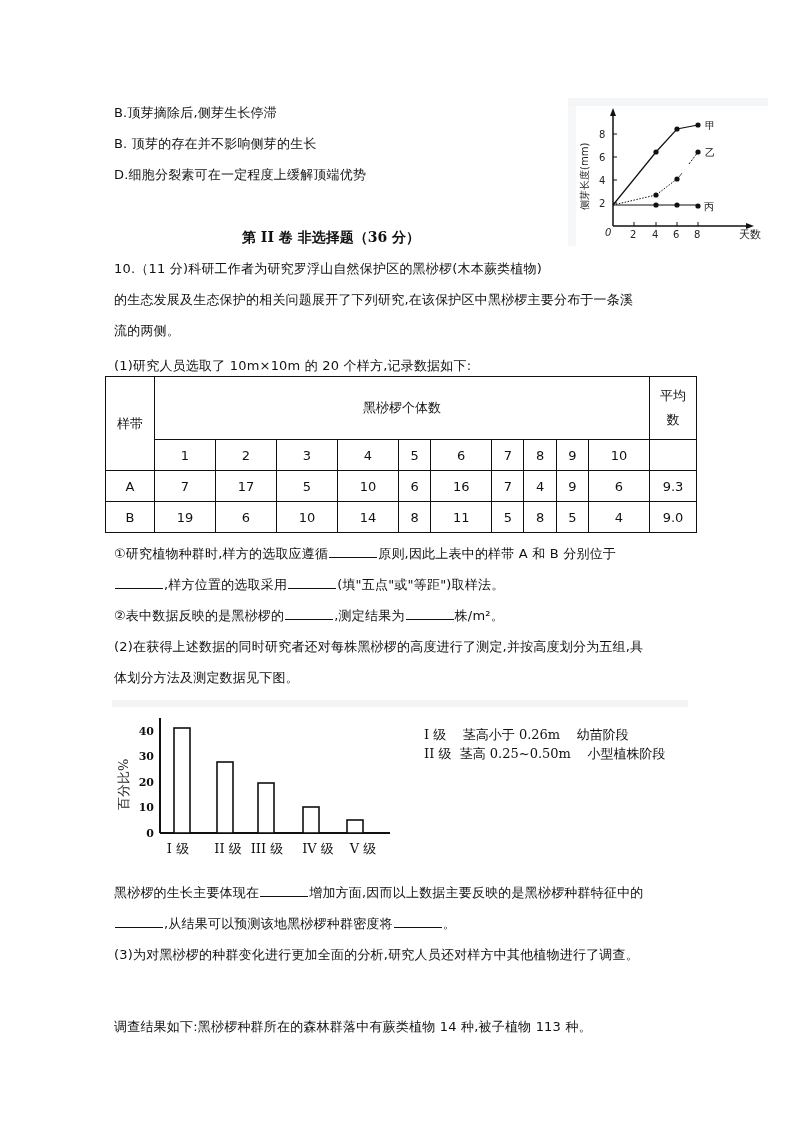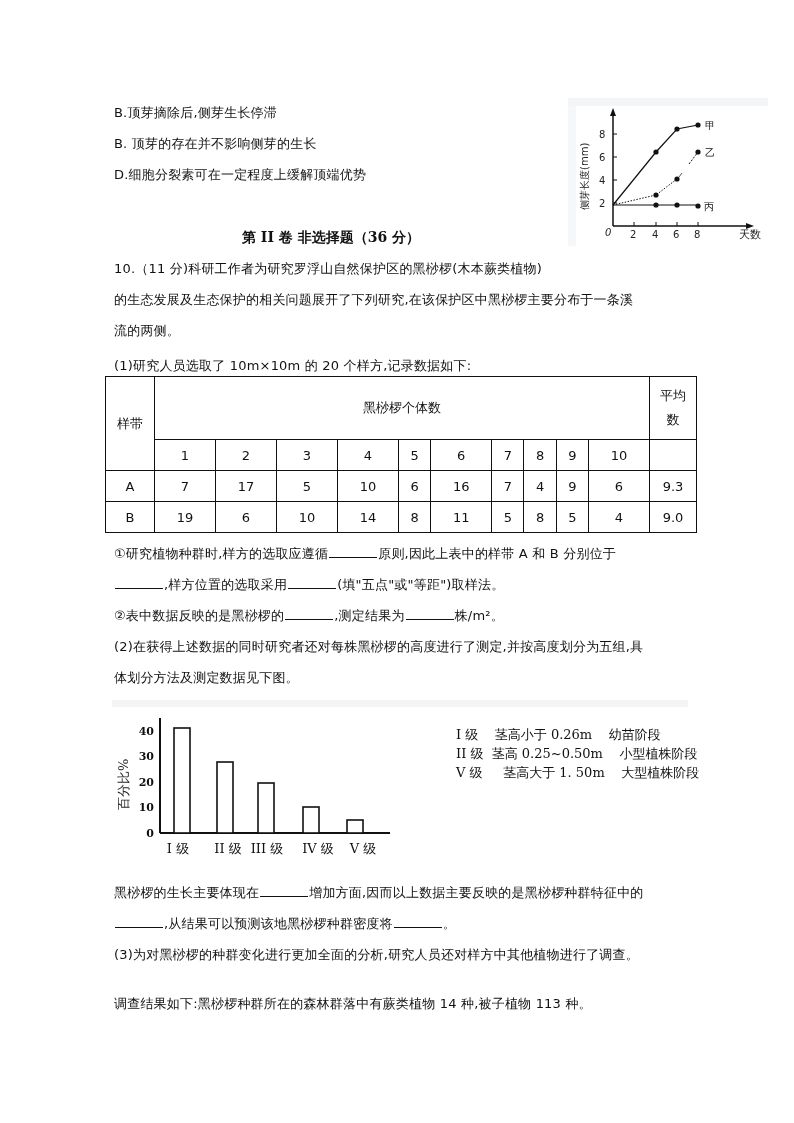--- a/index.html
+++ b/index.html
@@ -9,21 +9,21 @@
   .sec-title { position: absolute; left: 242px; top: 229px; font-family: "DejaVu Serif", "Liberation Serif", serif; font-weight: bold; font-size: 14px; white-space: nowrap; }
   .blank { display: inline-block; width: 48px; border-bottom: 1px solid #111; height: 12px; vertical-align: baseline; margin: 0 1px; }
   .fig1 { position: absolute; left: 568px; top: 98px; width: 200px; height: 148px; background: #fff; }
   .fig1 .topshade { position: absolute; left: 0; top: 0; width: 200px; height: 8px; background: #f3f5f7; }
   .fig1 .leftshade { position: absolute; left: 0; top: 8px; width: 8px; height: 140px; background: #f6f7f8; }
   table.data { position: absolute; left: 105px; top: 376px; width: 592px; border-collapse: collapse; font-size: 13px; }
   table.data td { border: 1px solid #111; text-align: center; height: 30px; padding: 0; }
   table.data td.head-tall { height: 62px; }
   .fig2-shade { position: absolute; left: 112px; top: 700px; width: 576px; height: 7px; background: #f4f4f4; }
   .legend { position: absolute; left: 424px; top: 725px; font-family: "DejaVu Serif", "Liberation Serif", serif; font-size: 13px; line-height: 19px; }
-  .legend div { white-space: pre; margin-left: 32px; }
+  .legend div { white-space: pre; }
 </style>
 </head>
 <body>
 
 <div class="line" style="top:104px">B.顶芽摘除后,侧芽生长停滞</div>
 <div class="line" style="top:135px">B.  顶芽的存在并不影响侧芽的生长</div>
 <div class="line" style="top:166px">D.细胞分裂素可在一定程度上缓解顶端优势</div>
 
 <div class="fig1">
   <div class="topshade"></div>
@@ -178,23 +178,22 @@
       <text x="118" y="141">II 级</text>
     <text x="157" y="141">III 级</text>
       <text x="208" y="141">IV 级</text>
     <text x="253" y="141">V 级</text>
   </g>
 </svg>
 
 <div class="legend">
   <div>I 级    茎高小于 0.26m    幼苗阶段</div>
   <div>II 级  茎高 0.25~0.50m    小型植株阶段</div>
-  <div>V 级     茎高大于 1. 50m    大型植株阶段</div>
 </div>
 
 <div class="line" style="top:884px">
   <span>黑桫椤的生长主要体现在</span><span class="blank"></span><span>增加方面,因而以上数据主要反映的是黑桫椤种群特征中的</span>
 </div>
 <div class="line" style="top:915px">
   <span class="blank"></span><span>,从结果可以预测该地黑桫椤种群密度将</span><span class="blank"></span><span>。</span>
 </div>
 <div class="line" style="top:946px">(3)为对黑桫椤的种群变化进行更加全面的分析,研究人员还对样方中其他植物进行了调查。</div>
-<div class="line" style="top:995px">调查结果如下:黑桫椤种群所在的森林群落中有蕨类植物 14 种,被子植物 113 种。</div>
+<div class="line" style="top:1018px">调查结果如下:黑桫椤种群所在的森林群落中有蕨类植物 14 种,被子植物 113 种。</div>
 
 </body></html>

